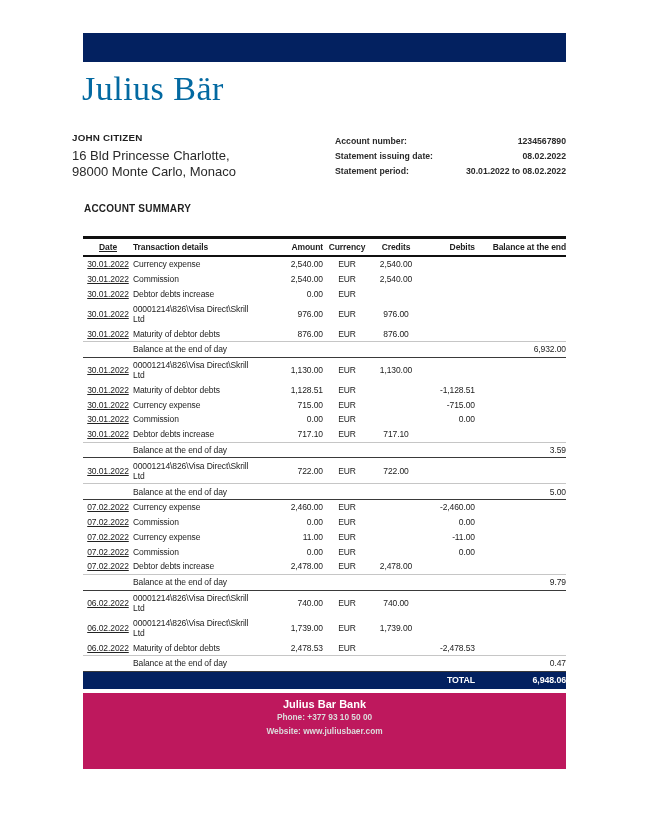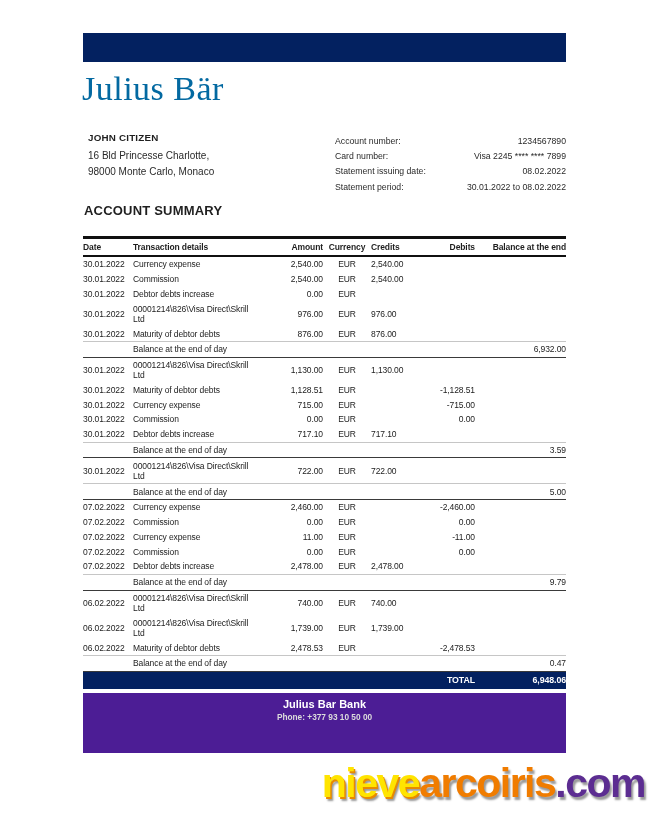--- a/index.html
+++ b/index.html
@@ -9,54 +9,54 @@
   }
   .topbar {
     position:absolute; left:83px; top:33px; width:483px; height:29px;
     background:#032160;
   }
   .logo {
     position:absolute; left:82px; top:70px;
     font-family:"Liberation Serif", serif; font-size:34px; font-weight:400;
     color:#0369a1; letter-spacing:0.5px;
   }
-  .customer { position:absolute; left:88px; top:132px; }
+  .customer { position:absolute; left:72px; top:132px; }
   .cust-name { font-size:9.8px; font-weight:bold; letter-spacing:0.2px; margin-bottom:5px; }
-  .cust-line { font-size:10px; color:#2a2a2a; line-height:15.5px; }
+  .cust-line { font-size:13px; color:#2a2a2a; line-height:15.5px; }
   .account-info { position:absolute; left:335px; top:134px; width:231px; }
-  .ai-row { display:flex; justify-content:space-between; font-size:8.7px; line-height:15.2px; color:#2a2a2a; }
+  .ai-row { display:flex; justify-content:space-between; font-size:8.7px; line-height:15.2px; color:#2a2a2a;font-weight:bold; }
   .ai-label { text-align:left; }
   .ai-value { text-align:center; }
-  .summary-title { position:absolute; left:84px; top:203px; font-size:13px; font-weight:bold; letter-spacing:0.2px; }
+  .summary-title { position:absolute; left:84px; top:203px; font-size:10px; font-weight:bold; letter-spacing:0.2px; }
   table.stmt {
     position:absolute; left:83px; top:236px; width:483px;
     border-collapse:collapse; table-layout:fixed; font-size:8.5px;
   }
   table.stmt th {
     border-top:3px solid #101010; border-bottom:2px solid #101010;
     padding:3px 0; font-size:8.5px; letter-spacing:-0.1px;
   }
   table.stmt td { padding:2.4px 0; letter-spacing:-0.1px; color:#222; }
-  .c-date    { width:50px;  text-align:left; }
+  .c-date    { width:50px;  text-align:center;text-decoration:underline; }
   .c-details { width:122px; text-align:left; }
   .c-amount  { width:68px;  text-align:right; padding-right:2px; }
   .c-currency{ width:48px;  text-align:center; }
-  .c-credits { width:50px;  text-align:left;margin-top:19px; }
+  .c-credits { width:50px;  text-align:center;margin-top:19px; }
   .c-debits  { width:54px;  text-align:right; }
   .c-balance { width:91px;  text-align:right; }
   tr.balance-row td { border-top:1px solid #c6c6c6; border-bottom:1.5px solid #3a3a3a;margin-top:24px; }
   tr.total-row td {
     background:#032160; color:#ffffff; font-weight:bold;
     padding:3.5px 0; font-size:8.8px;
   }
   td.total-label { text-align:right; padding-right:2px; }
   td.total-value { text-align:right; }
   .footer {
-    position:absolute; left:83px; top:693px; width:483px; height:60px;
-    background:#4c1d95; color:#ffffff; text-align:center; box-sizing:border-box; padding-top:4px;
+    position:absolute; left:83px; top:693px; width:483px; height:76px;
+    background:#be185d; color:#ffffff; text-align:center; box-sizing:border-box; padding-top:4px;
   }
   .footer-bank { font-size:11px; font-weight:bold; line-height:14px; }
   .footer-line { font-size:8.3px; color:#dcdcdc; line-height:13.5px; font-weight:bold; }
   .watermark {
     position:absolute; right:3px; top:760px;
     font-size:41px; font-weight:bold; letter-spacing:-1.5px;
     font-family:"Liberation Sans", sans-serif;
     text-shadow:2px 3px 2px #9a9a9a; white-space:nowrap;
   }
   .wm-1 { color:#ffe400; text-shadow:1.5px 1.5px 0 #e88a00, 3px 4px 2px #9a9a9a; }
@@ -75,24 +75,20 @@
   <div class="customer">
     <div class="cust-name">JOHN CITIZEN</div>
     <div class="cust-line">16 Bld Princesse Charlotte,</div>
     <div class="cust-line">98000 Monte Carlo, Monaco</div>
   </div>
 
   <div class="account-info" id="account-info">
       <div class="ai-row">
         <span class="ai-label">Account number:</span>
         <span class="ai-value">1234567890</span>
-      </div>
-      <div class="ai-row">
-        <span class="ai-label">Card number:</span>
-        <span class="ai-value">Visa 2245 **** **** 7899</span>
       </div>
       <div class="ai-row">
         <span class="ai-label">Statement issuing date:</span>
         <span class="ai-value">08.02.2022</span>
       </div>
       <div class="ai-row">
         <span class="ai-label">Statement period:</span>
         <span class="ai-value">30.01.2022 to 08.02.2022</span>
       </div>
     </div>
@@ -311,19 +307,17 @@
         <tr class="total-row">
           <td colspan="6" class="total-label">TOTAL</td>
           <td class="c-balance total-value">6,948.06</td>
         </tr>
       </tbody>
   </table>
 
   <div class="footer">
     <div class="footer-bank">Julius Bar Bank</div>
     <div class="footer-line">Phone: +377 93 10 50 00</div>
+    <div class="footer-line">Website: www.juliusbaer.com</div>
   </div>
 
-  <div class="watermark">
-    <span class="wm-1">nieve</span><span class="wm-2">arcoiris</span><span class="wm-3">.com</span>
-  </div>
 
 </div>
 
 </body></html>

